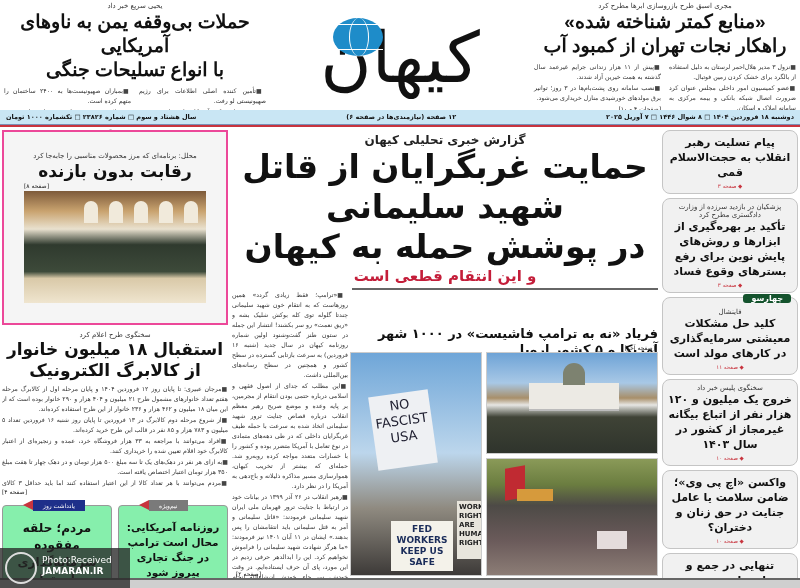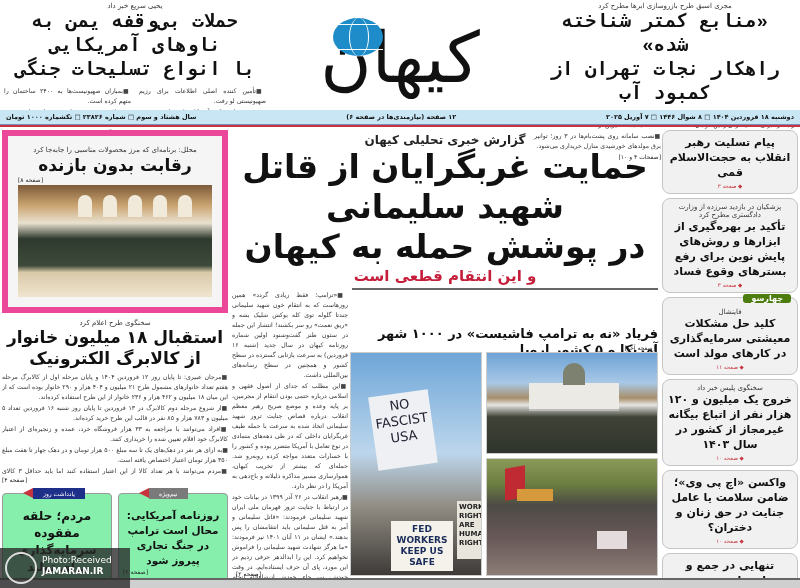--- a/index.html
+++ b/index.html
@@ -5,33 +5,33 @@
 *{box-sizing:border-box;margin:0;padding:0}
 html,body{width:800px;height:588px;overflow:hidden;background:#fff}
 body{font-family:"DejaVu Sans",sans-serif;color:#111;position:relative;direction:rtl}
 .abs{position:absolute}
 .kicker{font-size:7px;color:#333;text-align:center}
 .bodytxt{font-size:6.2px;line-height:10px;color:#333;text-align:justify}
 .bodytxt p{margin-bottom:1px}
 .bodytxt p::before{content:"\25A0 ";color:#444;font-size:6px}
 .pageref{font-size:6px;color:#222}
 
-.mast-side h1{font-family:Liberation Mono, monospace;font-weight:bold;font-size:19px;line-height:24px;text-align:center;letter-spacing:-0.5px}
+.mast-side h1{font-family:Liberation Sans, sans-serif;font-weight:bold;font-size:19px;line-height:24px;text-align:center;letter-spacing:-0.5px}
 .mast-cols{display:flex;gap:8px;margin-top:4px}
 .mast-cols .bodytxt{flex:1}
 .logo{left:275px;top:4px;width:250px;height:100px}
 .logo-word{position:absolute;left:0;top:14px;width:250px;text-align:center;font-family:"DejaVu Serif",serif;font-size:70px;font-weight:normal;line-height:80px;letter-spacing:-3px}
 .globe{position:absolute;left:333px;top:18px;width:50px;height:38px;border-radius:50%;background:#1e8cc9}
 .globe::before{content:"";position:absolute;inset:6px 0;border-top:1.5px solid #fff;border-bottom:1.5px solid #fff}
 .globe::after{content:"";position:absolute;left:50%;top:0;bottom:0;width:18px;margin-left:-9px;border-left:1.5px solid #fff;border-right:1.5px solid #fff;border-radius:50%}
 .infobar{left:0;top:110px;width:800px;height:14px;background:#c9e6f4;font-size:6.5px;font-weight:bold;display:flex;justify-content:space-between;align-items:center;padding:0 6px}
 .redline{left:0;top:124px;width:800px;height:3px;background:#c8343e;border-top:1px solid #7a8fb5}
 
 .lcol{left:2px;top:130px;width:226px}
-.box-photo{border:6px solid #ec4899;padding:10px;background:#f5f5f5}
+.box-photo{border:2px solid #ec4899;padding:20px;background:#f5f5f5}
 .box-photo h2{font-weight:bold;font-size:17px;text-align:center;line-height:22px}
 .hall{height:112px;margin-top:2px;background:linear-gradient(#7d5a3a 0%,#c9a36f 18%,#e9e1cf 34%,#2f3a2e 48%,#3d4a3a 72%,#d9c9a8 78%,#efe5cf 100%);position:relative}
 .hall .arch{position:absolute;top:10px;width:14px;height:22px;border-radius:7px 7px 0 0;background:#f1eadb}
 .tagbox{border:1px solid #999;border-radius:4px;padding:14px 4px 4px;position:relative;background:#86efac}
 .tag{position:absolute;top:-6px;left:30px;height:11px;padding:0 10px;color:#fff;font-size:6px;line-height:11px}
 .tag::after{content:"";position:absolute;left:-10px;top:0;border-right:10px solid #c8343e;border-top:5.5px solid transparent;border-bottom:5.5px solid transparent}
 
 .ccol{left:232px;top:128px;width:426px}
 .mainhead{font-weight:bold;font-size:33px;line-height:40px;text-align:center;letter-spacing:-1.5px;font-family:"DejaVu Sans",sans-serif}
 .redsub{color:#c41e3a;font-weight:bold;font-size:15px;line-height:19px;text-align:center}
@@ -173,21 +173,21 @@
   <div class="rbox">
     <h3>پیام تسلیت رهبر انقلاب به حجت‌الاسلام قمی</h3>
     <div class="pageref">◆ صفحه ۳</div>
   </div>
   <div class="rbox">
     <div class="kicker">پزشکیان در بازدید سرزده از وزارت دادگستری مطرح کرد</div>
     <h3>تأکید بر بهره‌گیری از ابزارها و روش‌های پایش نوین برای رفع بسترهای وقوع فساد</h3>
     <div class="pageref">◆ صفحه ۳</div>
   </div>
   <div class="rbox" style="position:relative;padding-top:10px">
-    <span style="position:absolute;top:-4px;right:6px;background:#4d7c0f;color:#fff;font-size:8px;font-weight:bold;padding:0 8px;border-radius:3px">چهارسو</span>
+    <span style="position:absolute;top:-4px;right:6px;background:#14532d;color:#fff;font-size:8px;font-weight:bold;padding:0 8px;border-radius:3px">چهارسو</span>
     <div class="kicker">فاینشال</div>
     <h3>کلید حل مشکلات معیشتی سرمایه‌گذاری در کارهای مولد است</h3>
     <div class="pageref">◆ صفحه ۱۱</div>
   </div>
   <div class="rbox">
     <div class="kicker">سخنگوی پلیس خبر داد</div>
     <h3>خروج یک میلیون و ۱۲۰ هزار نفر از اتباع بیگانه غیرمجاز از کشور در سال ۱۴۰۳</h3>
     <div class="pageref">◆ صفحه ۱۰</div>
   </div>
   <div class="rbox">

